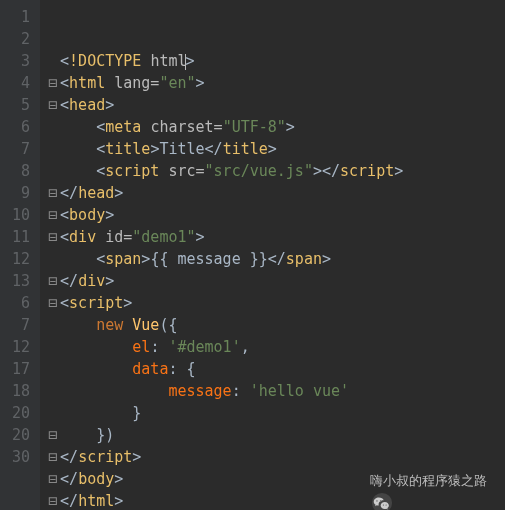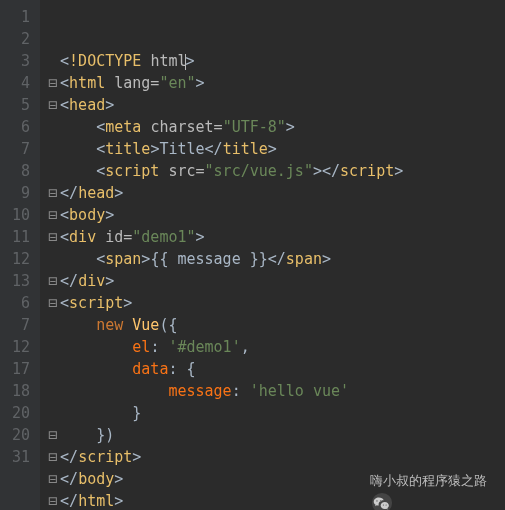--- a/index.html
+++ b/index.html
@@ -88,21 +88,21 @@
       <div class="line">11</div>
       <div class="line">12</div>
       <div class="line">13</div>
       <div class="line">6</div>
       <div class="line">7</div>
       <div class="line">12</div>
       <div class="line">17</div>
       <div class="line">18</div>
       <div class="line">20</div>
       <div class="line">20</div>
-      <div class="line">31</div>
+      <div class="line">30</div>
     </div>
   <div class="code" id="code">
     <div class="line"><span class="fold"> </span><span class="punct">&lt;</span><span class="tag">!DOCTYPE </span><span class="attr">html</span><span class="cursor"></span><span class="punct">&gt;</span></div><div class="line"><span class="fold">⊟</span><span class="punct">&lt;</span><span class="tag">html </span><span class="attr">lang=</span><span class="str">"en"</span><span class="punct">&gt;</span></div><div class="line"><span class="fold">⊟</span><span class="punct">&lt;</span><span class="tag">head</span><span class="punct">&gt;</span></div><div class="line"><span class="fold"> </span>    <span class="punct">&lt;</span><span class="tag">meta </span><span class="attr">charset=</span><span class="str">"UTF-8"</span><span class="punct">&gt;</span></div><div class="line"><span class="fold"> </span>    <span class="punct">&lt;</span><span class="tag">title</span><span class="punct">&gt;</span><span class="plain">Title</span><span class="punct">&lt;/</span><span class="tag">title</span><span class="punct">&gt;</span></div><div class="line"><span class="fold"> </span>    <span class="punct">&lt;</span><span class="tag">script </span><span class="attr">src=</span><span class="str">"src/vue.js"</span><span class="punct">&gt;&lt;/</span><span class="tag">script</span><span class="punct">&gt;</span></div><div class="line"><span class="fold">⊟</span><span class="punct">&lt;/</span><span class="tag">head</span><span class="punct">&gt;</span></div><div class="line"><span class="fold">⊟</span><span class="punct">&lt;</span><span class="tag">body</span><span class="punct">&gt;</span></div><div class="line"><span class="fold">⊟</span><span class="punct">&lt;</span><span class="tag">div </span><span class="attr">id=</span><span class="str">"demo1"</span><span class="punct">&gt;</span></div><div class="line"><span class="fold"> </span>    <span class="punct">&lt;</span><span class="tag">span</span><span class="punct">&gt;</span><span class="plain">{{ message }}</span><span class="punct">&lt;/</span><span class="tag">span</span><span class="punct">&gt;</span></div><div class="line"><span class="fold">⊟</span><span class="punct">&lt;/</span><span class="tag">div</span><span class="punct">&gt;</span></div><div class="line"><span class="fold">⊟</span><span class="punct">&lt;</span><span class="tag">script</span><span class="punct">&gt;</span></div><div class="line"><span class="fold"> </span>    <span class="kw">new </span><span class="obj">Vue</span><span class="punct">({</span></div><div class="line"><span class="fold"> </span>        <span class="prop">el</span><span class="punct">: </span><span class="str">'#demo1'</span><span class="punct">,</span></div><div class="line"><span class="fold"> </span>        <span class="prop">data</span><span class="punct">: {</span></div><div class="line"><span class="fold"> </span>            <span class="prop">message</span><span class="punct">: </span><span class="str">'hello vue'</span></div><div class="line"><span class="fold"> </span>        <span class="punct">}</span></div><div class="line"><span class="fold">⊟</span>    <span class="punct">})</span></div><div class="line"><span class="fold">⊟</span><span class="punct">&lt;/</span><span class="tag">script</span><span class="punct">&gt;</span></div><div class="line"><span class="fold">⊟</span><span class="punct">&lt;/</span><span class="tag">body</span><span class="punct">&gt;</span></div><div class="line"><span class="fold">⊟</span><span class="punct">&lt;/</span><span class="tag">html</span><span class="punct">&gt;</span></div><div class="watermark">
       <span class="wechat-icon">
         <svg viewBox="0 0 24 24" fill="#ccc">
             <circle cx="12" cy="12" r="11" fill="#444"></circle>
             <path d="M8.5 6C5.5 6 3 8 3 10.5c0 1.4.8 2.6 2 3.4l-.5 1.6 1.8-1c.7.2 1.4.3 2.2.3-.1-.4-.2-.8-.2-1.3 0-2.5 2.4-4.5 5.2-4.5h.3C13.3 7.2 11.1 6 8.5 6zm-2 3c.4 0 .7.3.7.7s-.3.7-.7.7-.7-.3-.7-.7.3-.7.7-.7zm4 0c.4 0 .7.3.7.7s-.3.7-.7.7-.7-.3-.7-.7.3-.7.7-.7zm4.5 2c-2.5 0-4.5 1.7-4.5 3.8s2 3.7 4.5 3.7c.6 0 1.2-.1 1.7-.3l1.5.8-.4-1.3c1-.7 1.7-1.8 1.7-2.9 0-2.1-2-3.8-4.5-3.8zm-1.5 2.5c.3 0 .6.3.6.6s-.3.6-.6.6-.6-.3-.6-.6.3-.6.6-.6zm3 0c.3 0 .6.3.6.6s-.3.6-.6.6-.6-.3-.6-.6.3-.6.6-.6z"></path>
           </svg>
       </span>
       <span>嗨小叔的程序猿之路</span>

